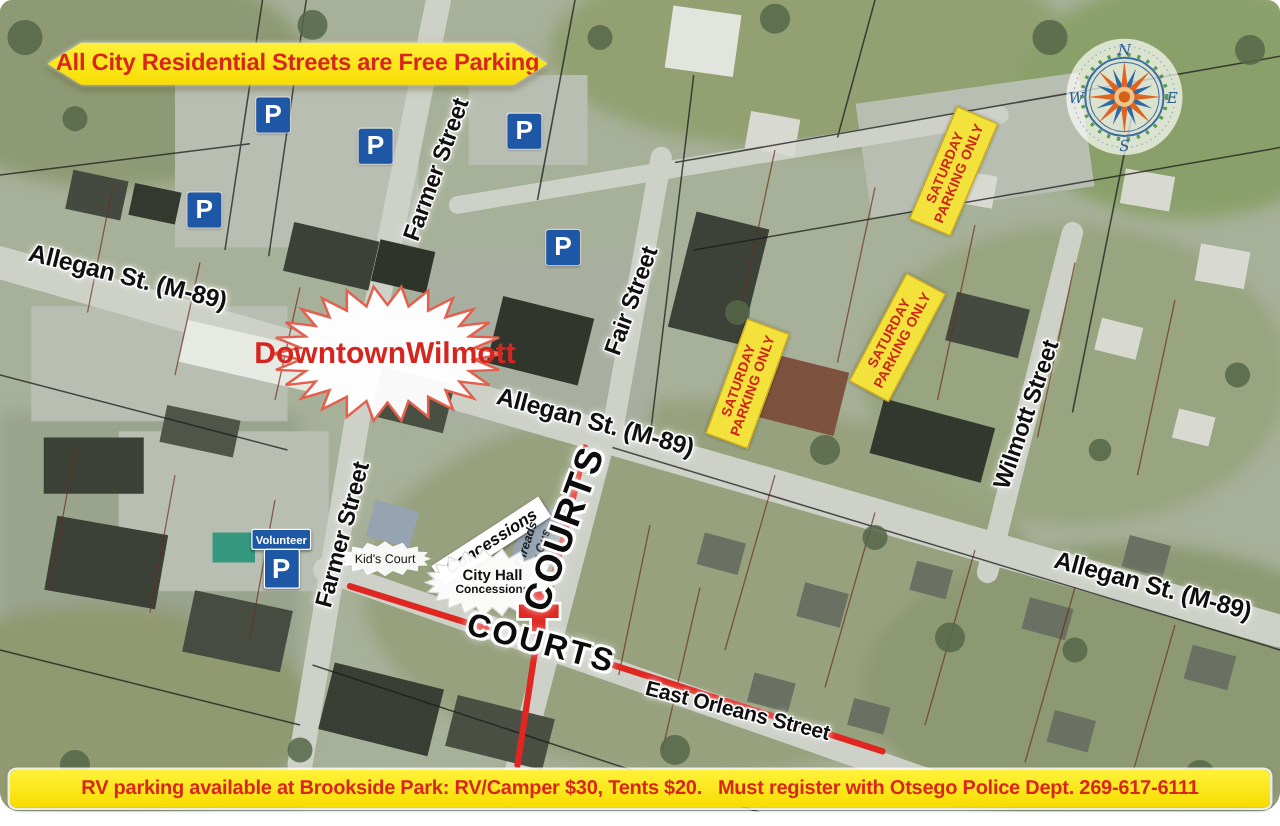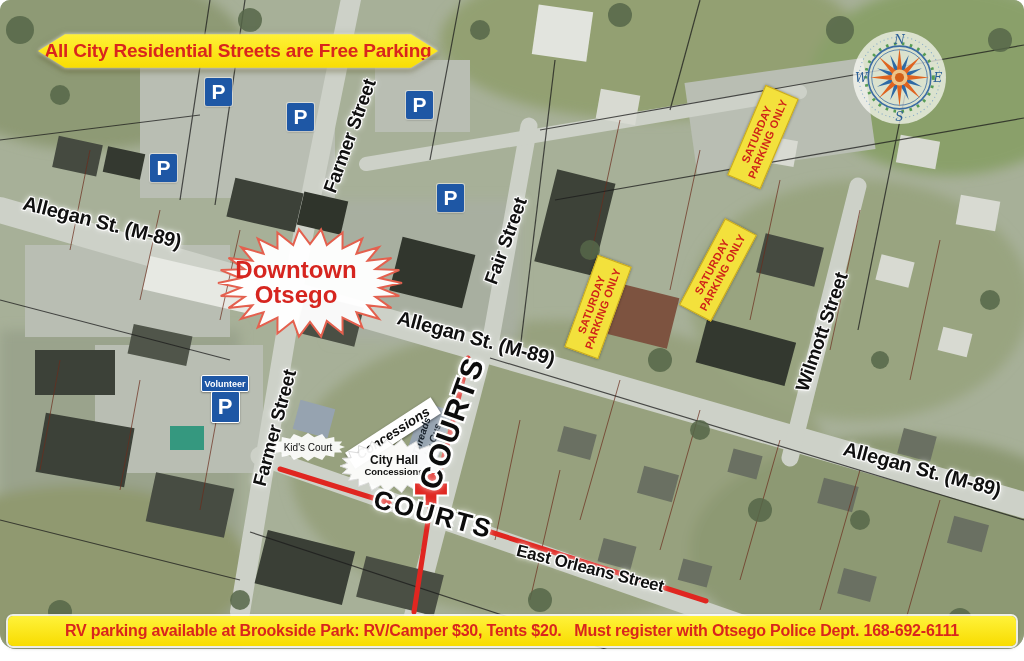--- a/index.html
+++ b/index.html
@@ -42,38 +42,38 @@
 
   
   .p-icon{position:absolute;width:27px;height:28px;background:#1e57a5;border-radius:2px;
     box-shadow:0 0 0 1px rgba(255,255,255,.5),0 1px 2px rgba(0,0,0,.35);
     display:flex;align-items:center;justify-content:center;color:#fff;font-weight:bold;font-size:21px;}
   .p1{left:205px;top:78px;} .p2{left:287px;top:103px;} .p3{left:150px;top:154px;}
   .p4{left:406px;top:91px;} .p5{left:437px;top:184px;}
   .vol{position:absolute;left:201px;top:375px;width:48px;}
   .vol .bar{height:15px;background:#1e57a5;border:1px solid #fff;border-radius:2px;
     color:#fff;font-weight:bold;font-size:9px;display:flex;align-items:center;justify-content:center;
-    box-shadow:0 1px 2px rgba(0,0,0,.35);}
+    box-shadow:0 1px 2px rgba(0,0,0,.35);margin-top:48px;}
   .vol .sq{width:27px;height:30px;margin:-1px auto 0;background:#1e57a5;border:1px solid #fff;border-radius:2px;
     display:flex;align-items:center;justify-content:center;color:#fff;font-weight:bold;font-size:22px;
     box-shadow:0 1px 2px rgba(0,0,0,.35);}
 
   
   .sat{position:absolute;width:96px;height:34px;background:#f3e13c;border:1px solid #c9a91f;
     display:flex;flex-direction:column;align-items:center;justify-content:center;line-height:1.08;
     color:#cf2418;font-weight:bold;font-size:11px;text-align:center;letter-spacing:.2px;
     box-shadow:0 0 3px rgba(0,0,0,.4);}
   .sat1{left:714px;top:119px;transform:rotate(-67deg);}
   .sat2{left:669px;top:252px;transform:rotate(-62deg);}
   .sat3{left:549px;top:289px;transform:rotate(-70deg);}
 
   
   .burst-svg{position:absolute;overflow:visible;}
-  .downtown-txt{position:absolute;left:200px;top:225px;width:192px;height:116px;
-    display:flex;flex-direction:column;align-items:center;justify-content:center;
+  .downtown-txt{position:absolute;left:212px;top:225px;width:192px;height:116px;
+    display:flex;flex-direction:row;align-items:center;justify-content:center;
     color:#d6251f;font-weight:bold;font-size:24px;line-height:1.04;text-align:center;}
 
   
   .cityhall-txt{position:absolute;left:338px;top:437px;width:112px;height:58px;
     display:flex;flex-direction:column;align-items:center;justify-content:center;color:#111;text-align:center;}
   .cityhall-txt .l1{font-weight:bold;font-size:12px;line-height:1;}
   .cityhall-txt .l2{font-weight:bold;font-size:9.5px;line-height:1.2;}
   .kids-txt{position:absolute;left:270px;top:432px;width:76px;height:30px;display:flex;align-items:center;
     justify-content:center;font-weight:normal;font-size:10px;color:#111;}
   .concessions{position:absolute;left:393px;top:433px;transform:translate(-50%,-50%) rotate(-33deg);
@@ -298,21 +298,21 @@
   <div class="vol">
     <div class="bar">Volunteer</div>
     <div class="sq">P</div>
   </div>
 
   <svg class="burst-svg" style="left:214px;top:225px;width:192px;height:116px;" viewBox="-96 -58 192 116">
     <polygon fill="rgba(255,255,255,0.97)" stroke="#e4604e" stroke-width="2" points="92.0,0.0 69.5,4.7 89.3,12.9 65.5,13.8 81.5,25.1 57.6,22.2 68.9,35.8 46.4,29.2 52.3,44.4 32.5,34.5 32.6,50.5 16.8,37.9 11.1,53.6 -0.0,39.0 -11.1,53.6 -16.8,37.9 -32.6,50.5 -32.5,34.5 -52.3,44.4 -46.4,29.2 -68.9,35.8 -57.6,22.2 -81.5,25.1 -65.5,13.8 -89.3,12.9 -69.5,4.7 -92.0,-0.0 -69.5,-4.7 -89.3,-12.9 -65.5,-13.8 -81.5,-25.1 -57.6,-22.2 -68.9,-35.8 -46.4,-29.2 -52.3,-44.4 -32.5,-34.5 -32.6,-50.5 -16.8,-37.9 -11.1,-53.6 -0.0,-39.0 11.1,-53.6 16.8,-37.9 32.6,-50.5 32.5,-34.5 52.3,-44.4 46.4,-29.2 68.9,-35.8 57.6,-22.2 81.5,-25.1 65.5,-13.8 89.3,-12.9 69.5,-4.7"></polygon>
   </svg>
   <div class="downtown-txt">
     <span>Downtown</span>
-    <span>Otsego</span>
+    <span>Wilmott</span>
   </div>
 
   <svg class="burst-svg" style="left:270px;top:432px;width:76px;height:30px;" viewBox="-38 -15 76 30">
     <polygon fill="rgba(255,255,255,0.92)" points="37.0,0.0 31.4,2.0 34.2,5.4 26.6,5.6 26.2,9.9 17.8,8.3 14.2,12.9 6.2,9.8 0.0,14.0 -6.2,9.8 -14.2,12.9 -17.8,8.3 -26.2,9.9 -26.6,5.6 -34.2,5.4 -31.4,2.0 -37.0,0.0 -31.4,-2.0 -34.2,-5.4 -26.6,-5.6 -26.2,-9.9 -17.8,-8.3 -14.2,-12.9 -6.2,-9.8 -0.0,-14.0 6.2,-9.8 14.2,-12.9 17.8,-8.3 26.2,-9.9 26.6,-5.6 34.2,-5.4 31.4,-2.0"></polygon>
   </svg>
   <div class="kids-txt">Kid's Court</div>
 
   <div class="concessions">Concessions</div>
 
   <div class="threads">
@@ -334,16 +334,16 @@
 
   <div class="courts courts-v">COURTS</div>
   <div class="courts courts-h">COURTS</div>
 
   <div class="banner-top">
     <div class="shape">
       <span class="txt">All City Residential Streets are Free Parking</span>
     </div>
   </div>
   <div class="banner-bottom">
-    <span class="txt">RV parking available at Brookside Park: RV/Camper $30, Tents $20.   Must register with Otsego Police Dept. 168-692-6111</span>
+    <span class="txt">RV parking available at Brookside Park: RV/Camper $30, Tents $20.   Must register with Otsego Police Dept. 269-617-6111</span>
   </div>
 
 </div>
 
 </body></html>

